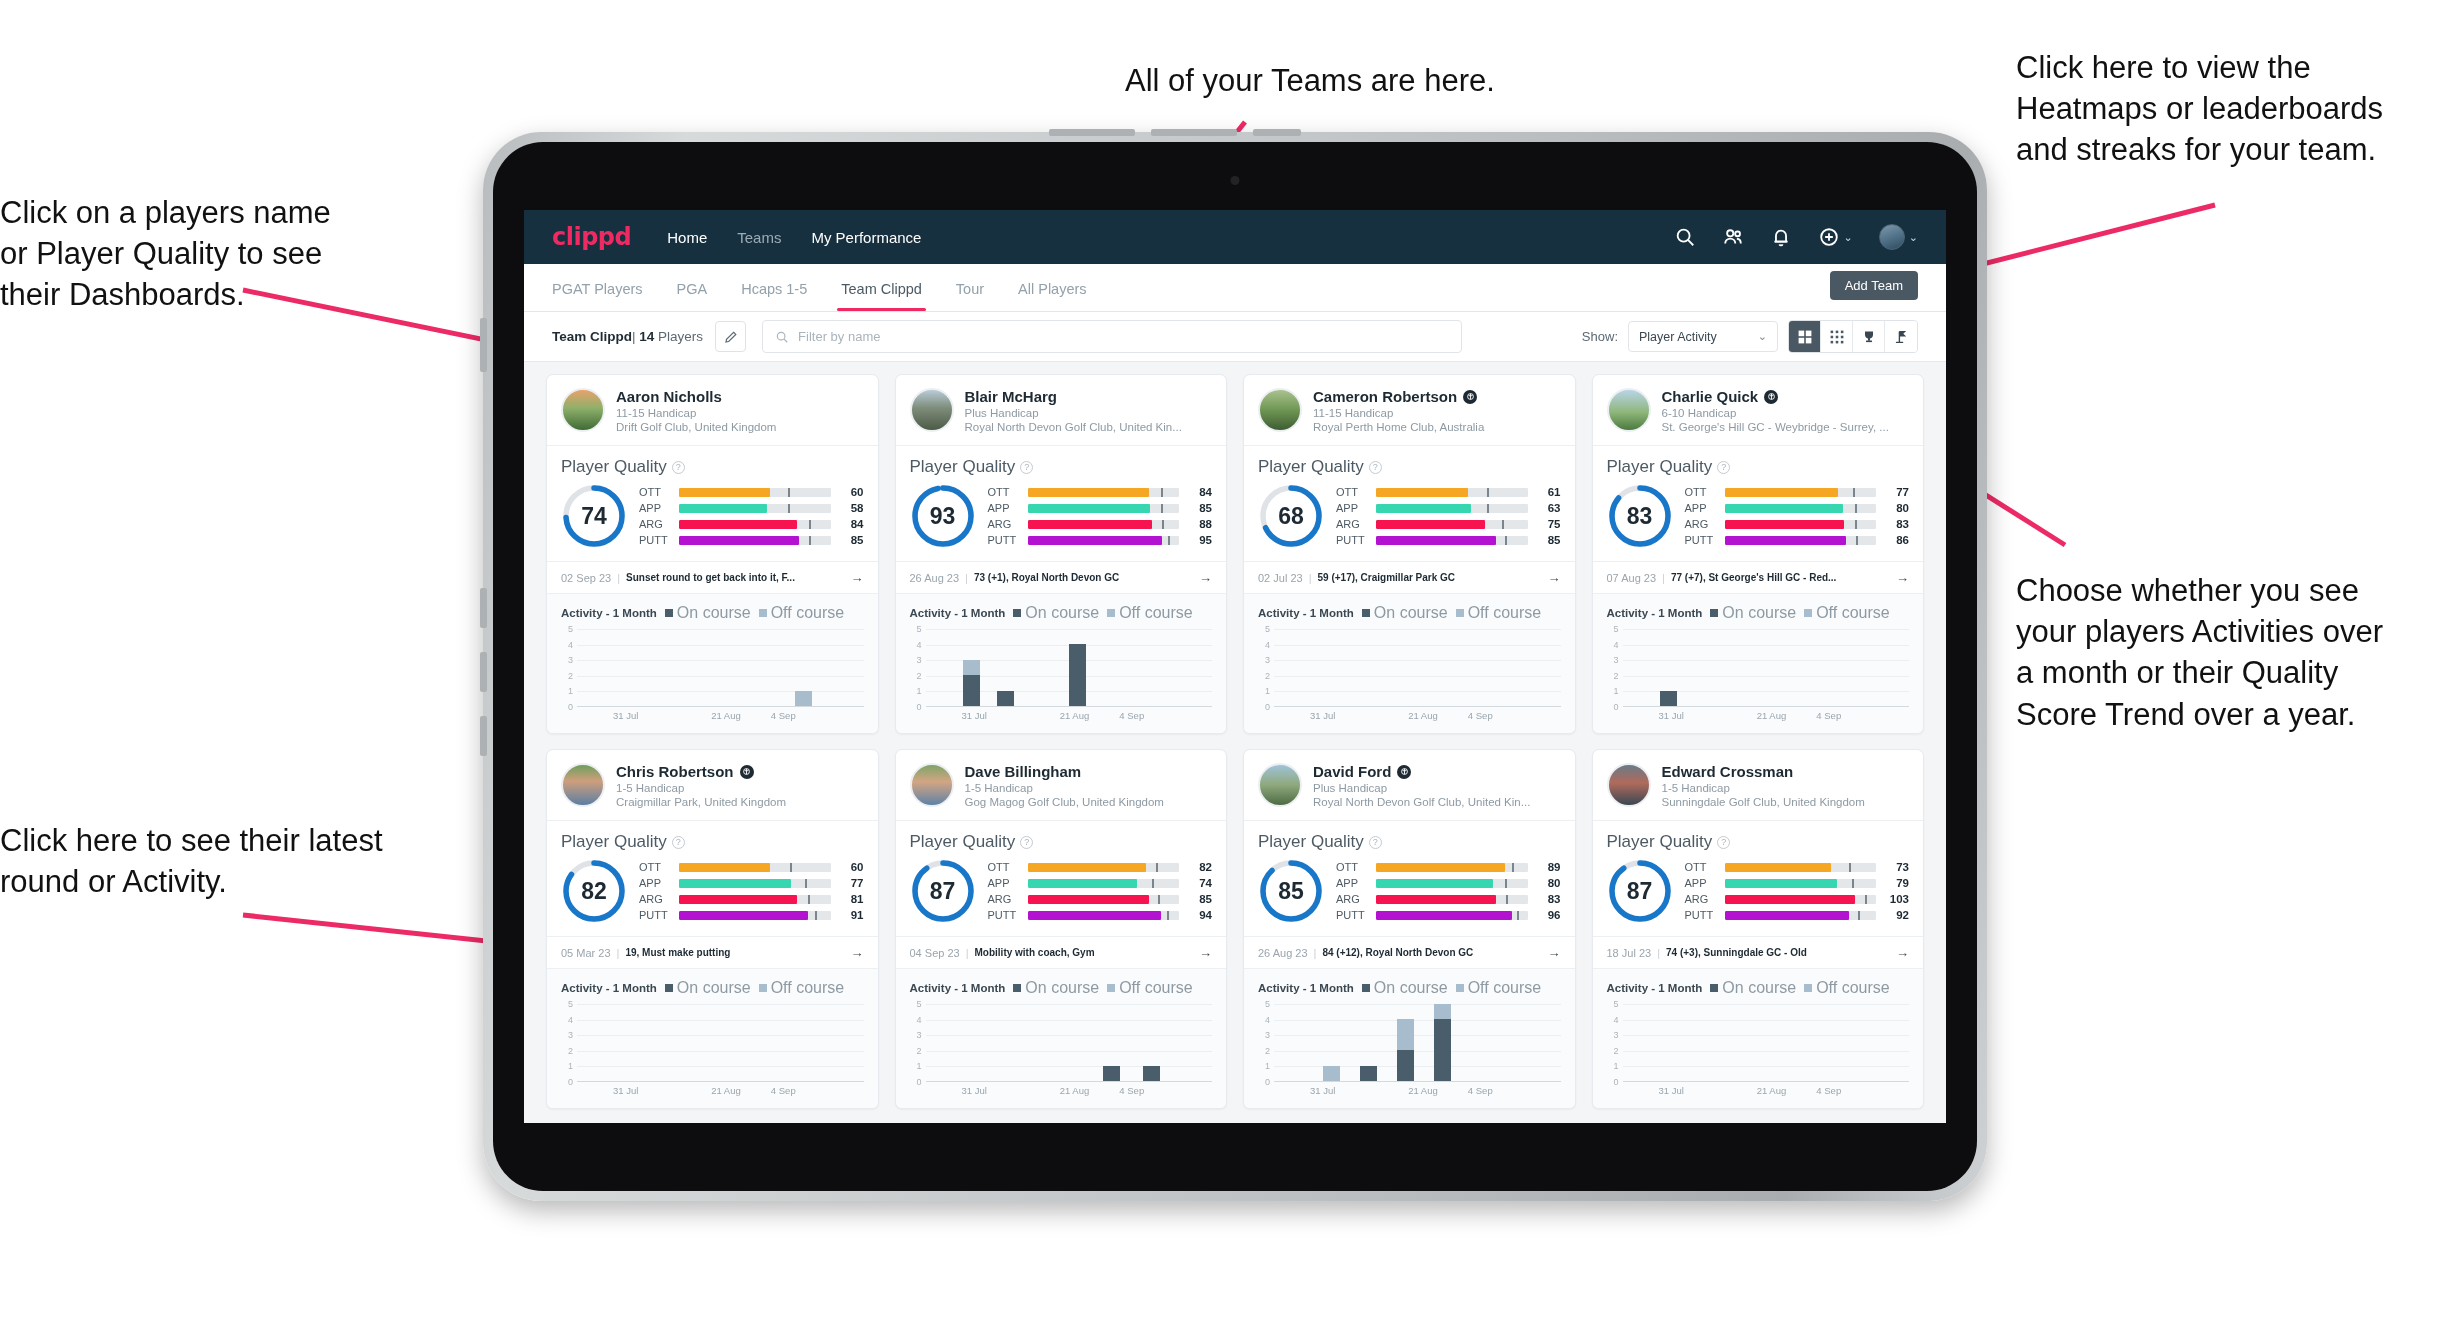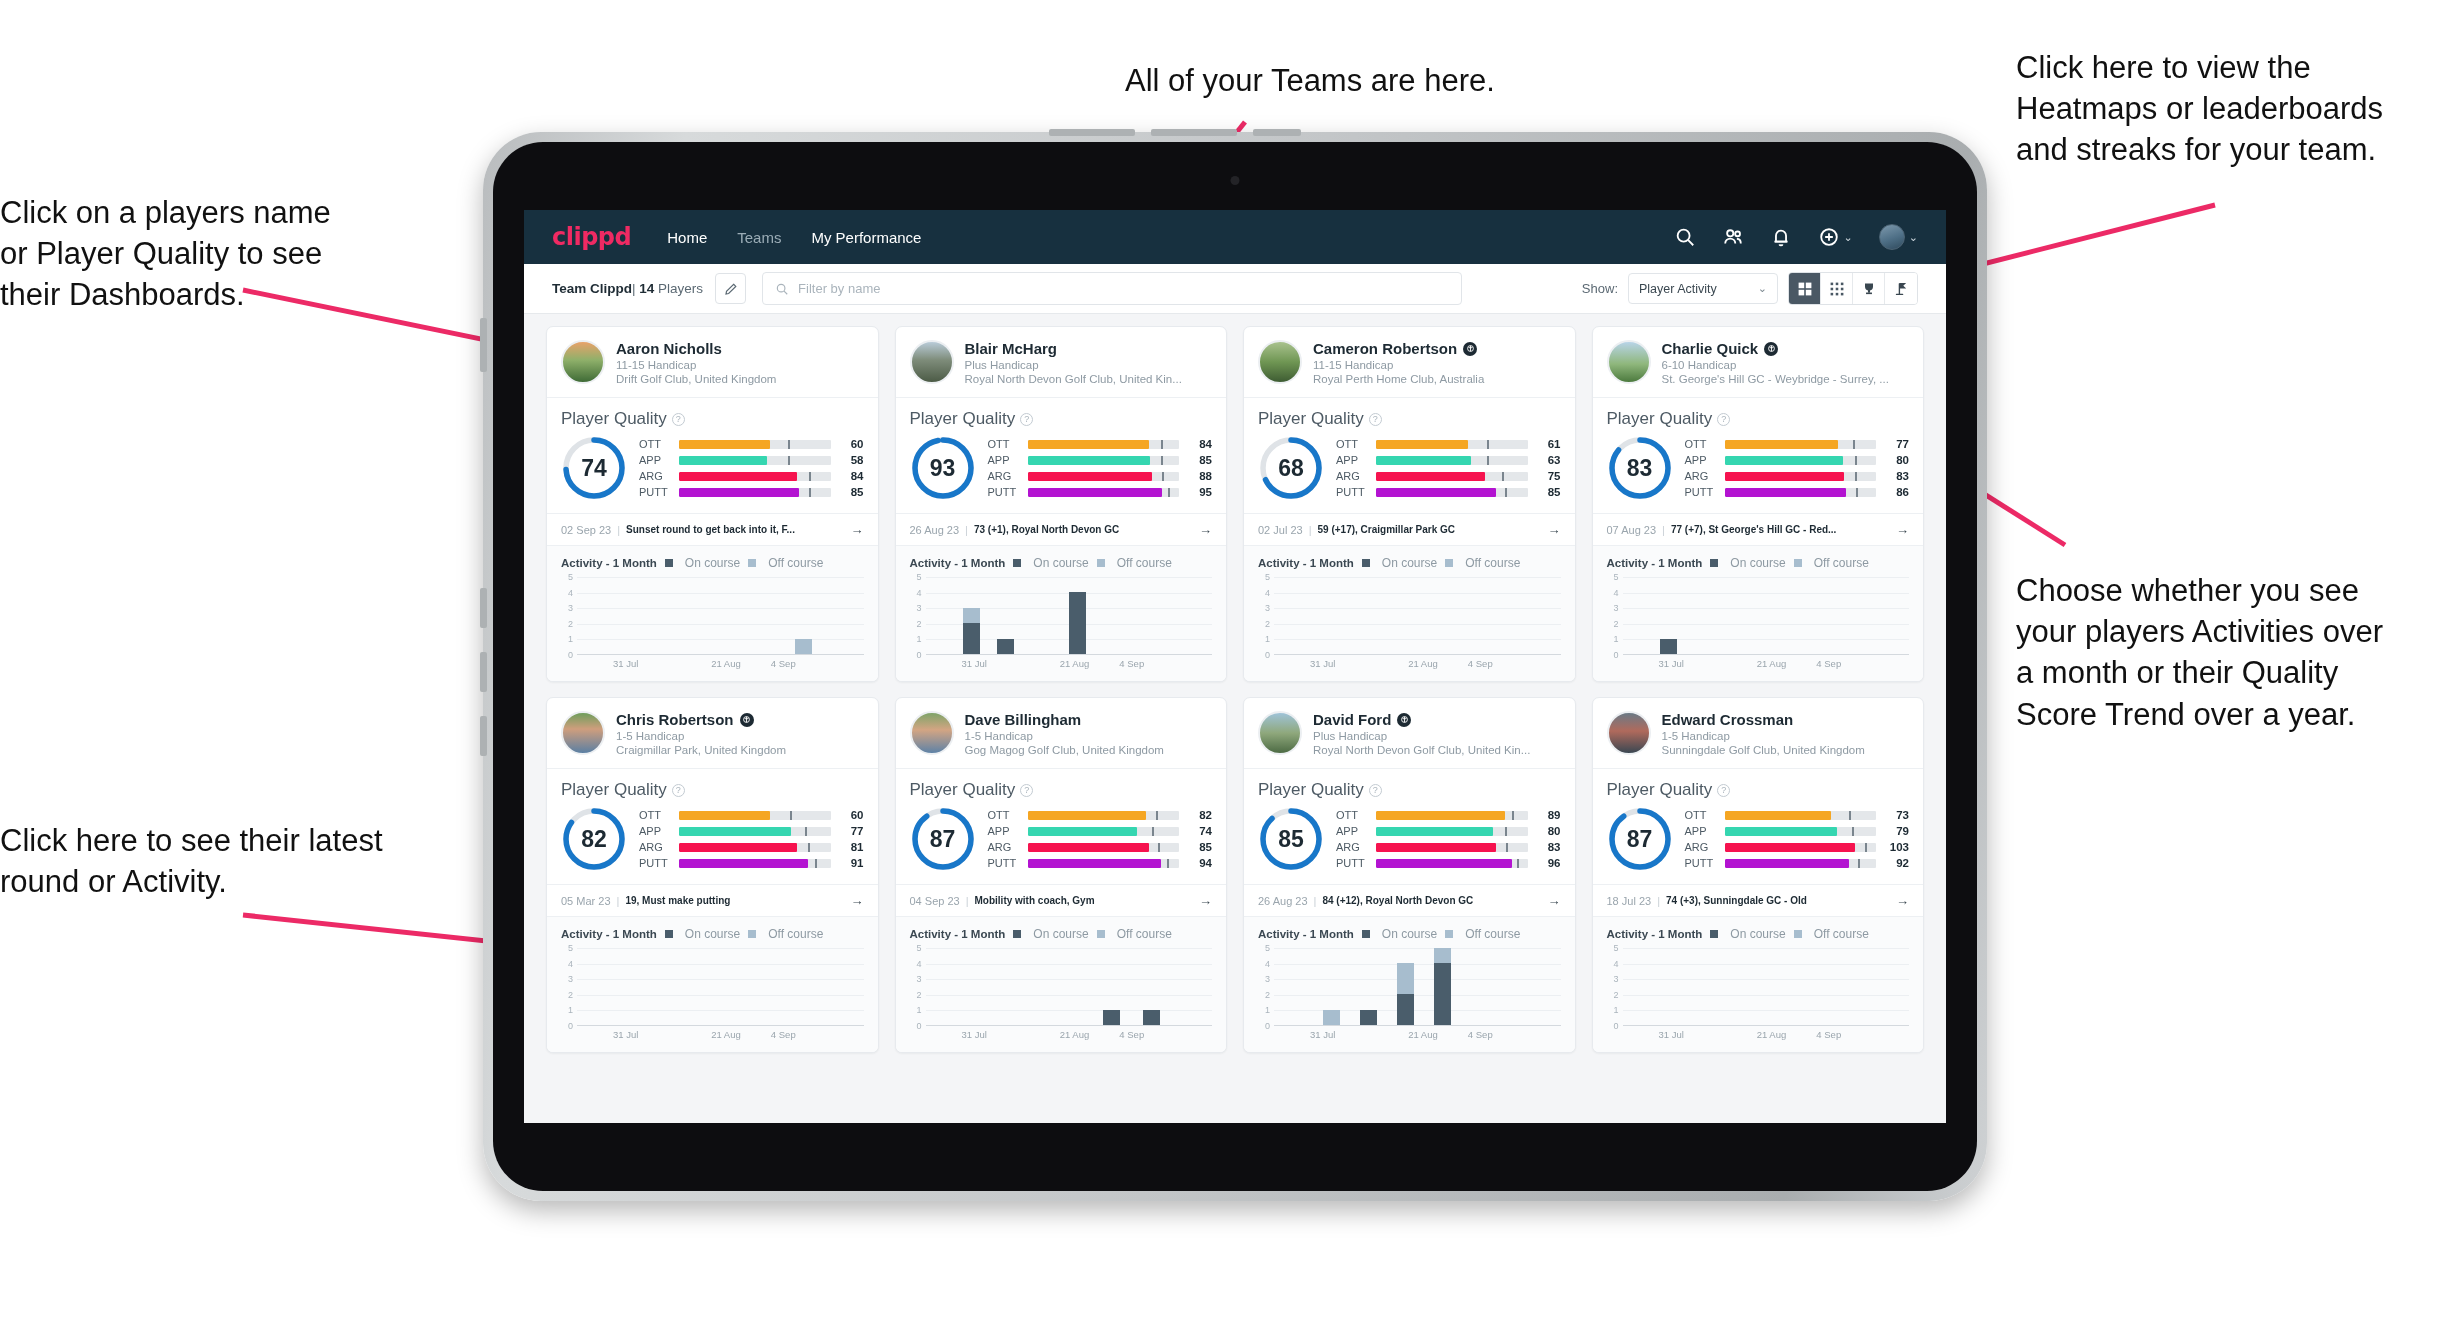--- a/index.html
+++ b/index.html
@@ -213,21 +213,21 @@
   }
   .round-arrow { color: #3a4750; font-size: 13px; flex: none; padding-left: 6px; }
 
   .act-sec { padding: 10px 14px 10px 14px; background: #fafbfc; }
   .act-head { display: flex; align-items: center; gap: 8px; margin-bottom: 7px; }
   .act-title { font-size: 11.5px; font-weight: 700; color: #3b4852; }
   .leg { display: flex; align-items: center; gap: 4px; }
   .leg-sw { width: 8px; height: 8px; }
   .leg-on { background: #4a5d6b; }
   .leg-off { background: #a7bdce; }
-  .leg-txt { font-size: 12px; color: #8e9aa3; margin-left: 8px; }
+  .leg-txt { font-size: 16px; color: #8e9aa3; }
 
   .chart { position: relative; height: 78px; margin-left: 16px; }
   .chart .yl {
     position: absolute; left: -16px; font-size: 9px; color: #aab4bc;
     transform: translateY(-50%); width: 12px; text-align: right;
   }
   .gridline { position: absolute; left: 0; right: 0; height: 1px; background: #eceff2; }
   .baseline { position: absolute; left: 0; right: 0; bottom: 0; height: 1px; background: #d4d9de; }
   .bars-area { position: absolute; left: 0; right: 0; bottom: 1px; top: 0; }
   .abar { position: absolute; bottom: 0; width: 17px; display: flex;
@@ -324,20 +324,41 @@
                 </span>
                 <span class="caret">⌄</span>
               </span>
               <span class="nav-grp">
                 <span class="avatar-nav"></span>
                 <span class="caret">⌄</span>
               </span>
             </div>
           </div>
 
+          <div class="tabbar">
+            <div class="tab dim">
+                <span>PGAT Players</span>
+              </div>
+            <div class="tab dim">
+                <span>PGA</span>
+              </div>
+            <div class="tab dim">
+                <span>Hcaps 1-5</span>
+              </div>
+            <div class="tab active">
+                <span>Team Clippd</span>
+              </div>
+            <div class="tab dim">
+                <span>Tour</span>
+              </div>
+            <div class="tab dim">
+                <span>All Players</span>
+              </div>
+            <button class="add-team">Add Team</button>
+          </div>
 
           <div class="toolbar">
             <span class="team-label"><b>Team Clippd</b><span>|</span> <b>14</b> <span>Players</span></span>
             <div class="pencil-btn">
               <svg viewBox="0 0 24 24" fill="none" stroke="#5b6973" stroke-width="2">
                 <path d="M16.5 3.8l3.7 3.7L8 19.7l-4.6.9.9-4.6z"></path>
               </svg>
             </div>
             <div class="search-wrap">
               <svg viewBox="0 0 24 24" fill="none" stroke="#aab4bc" stroke-width="2">

